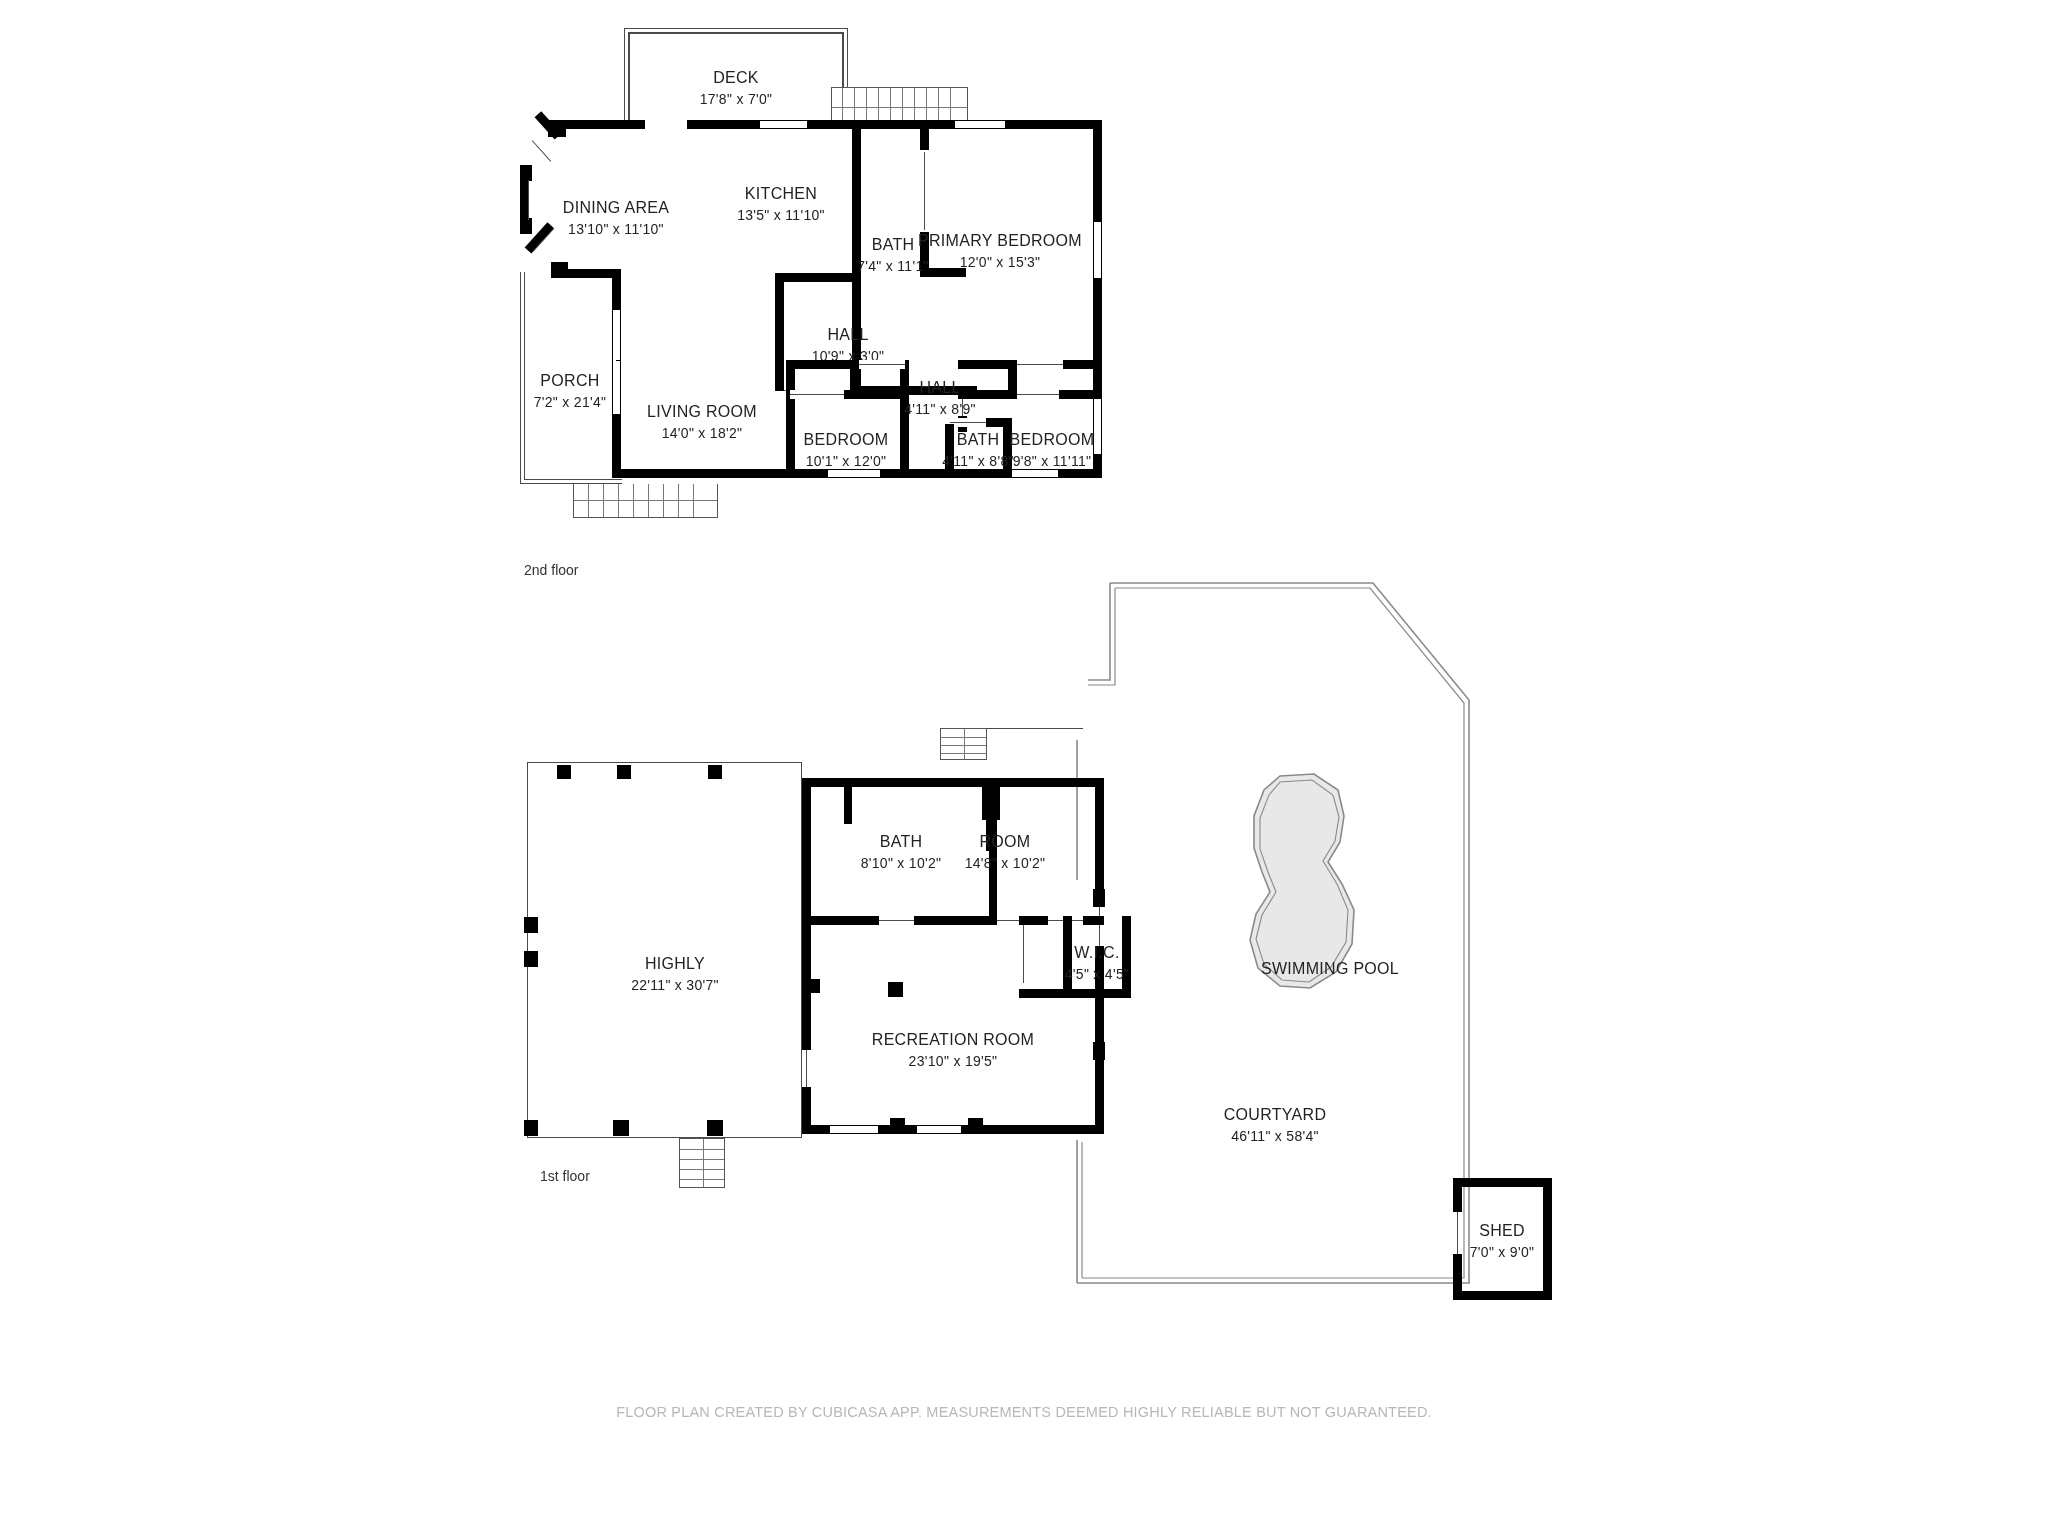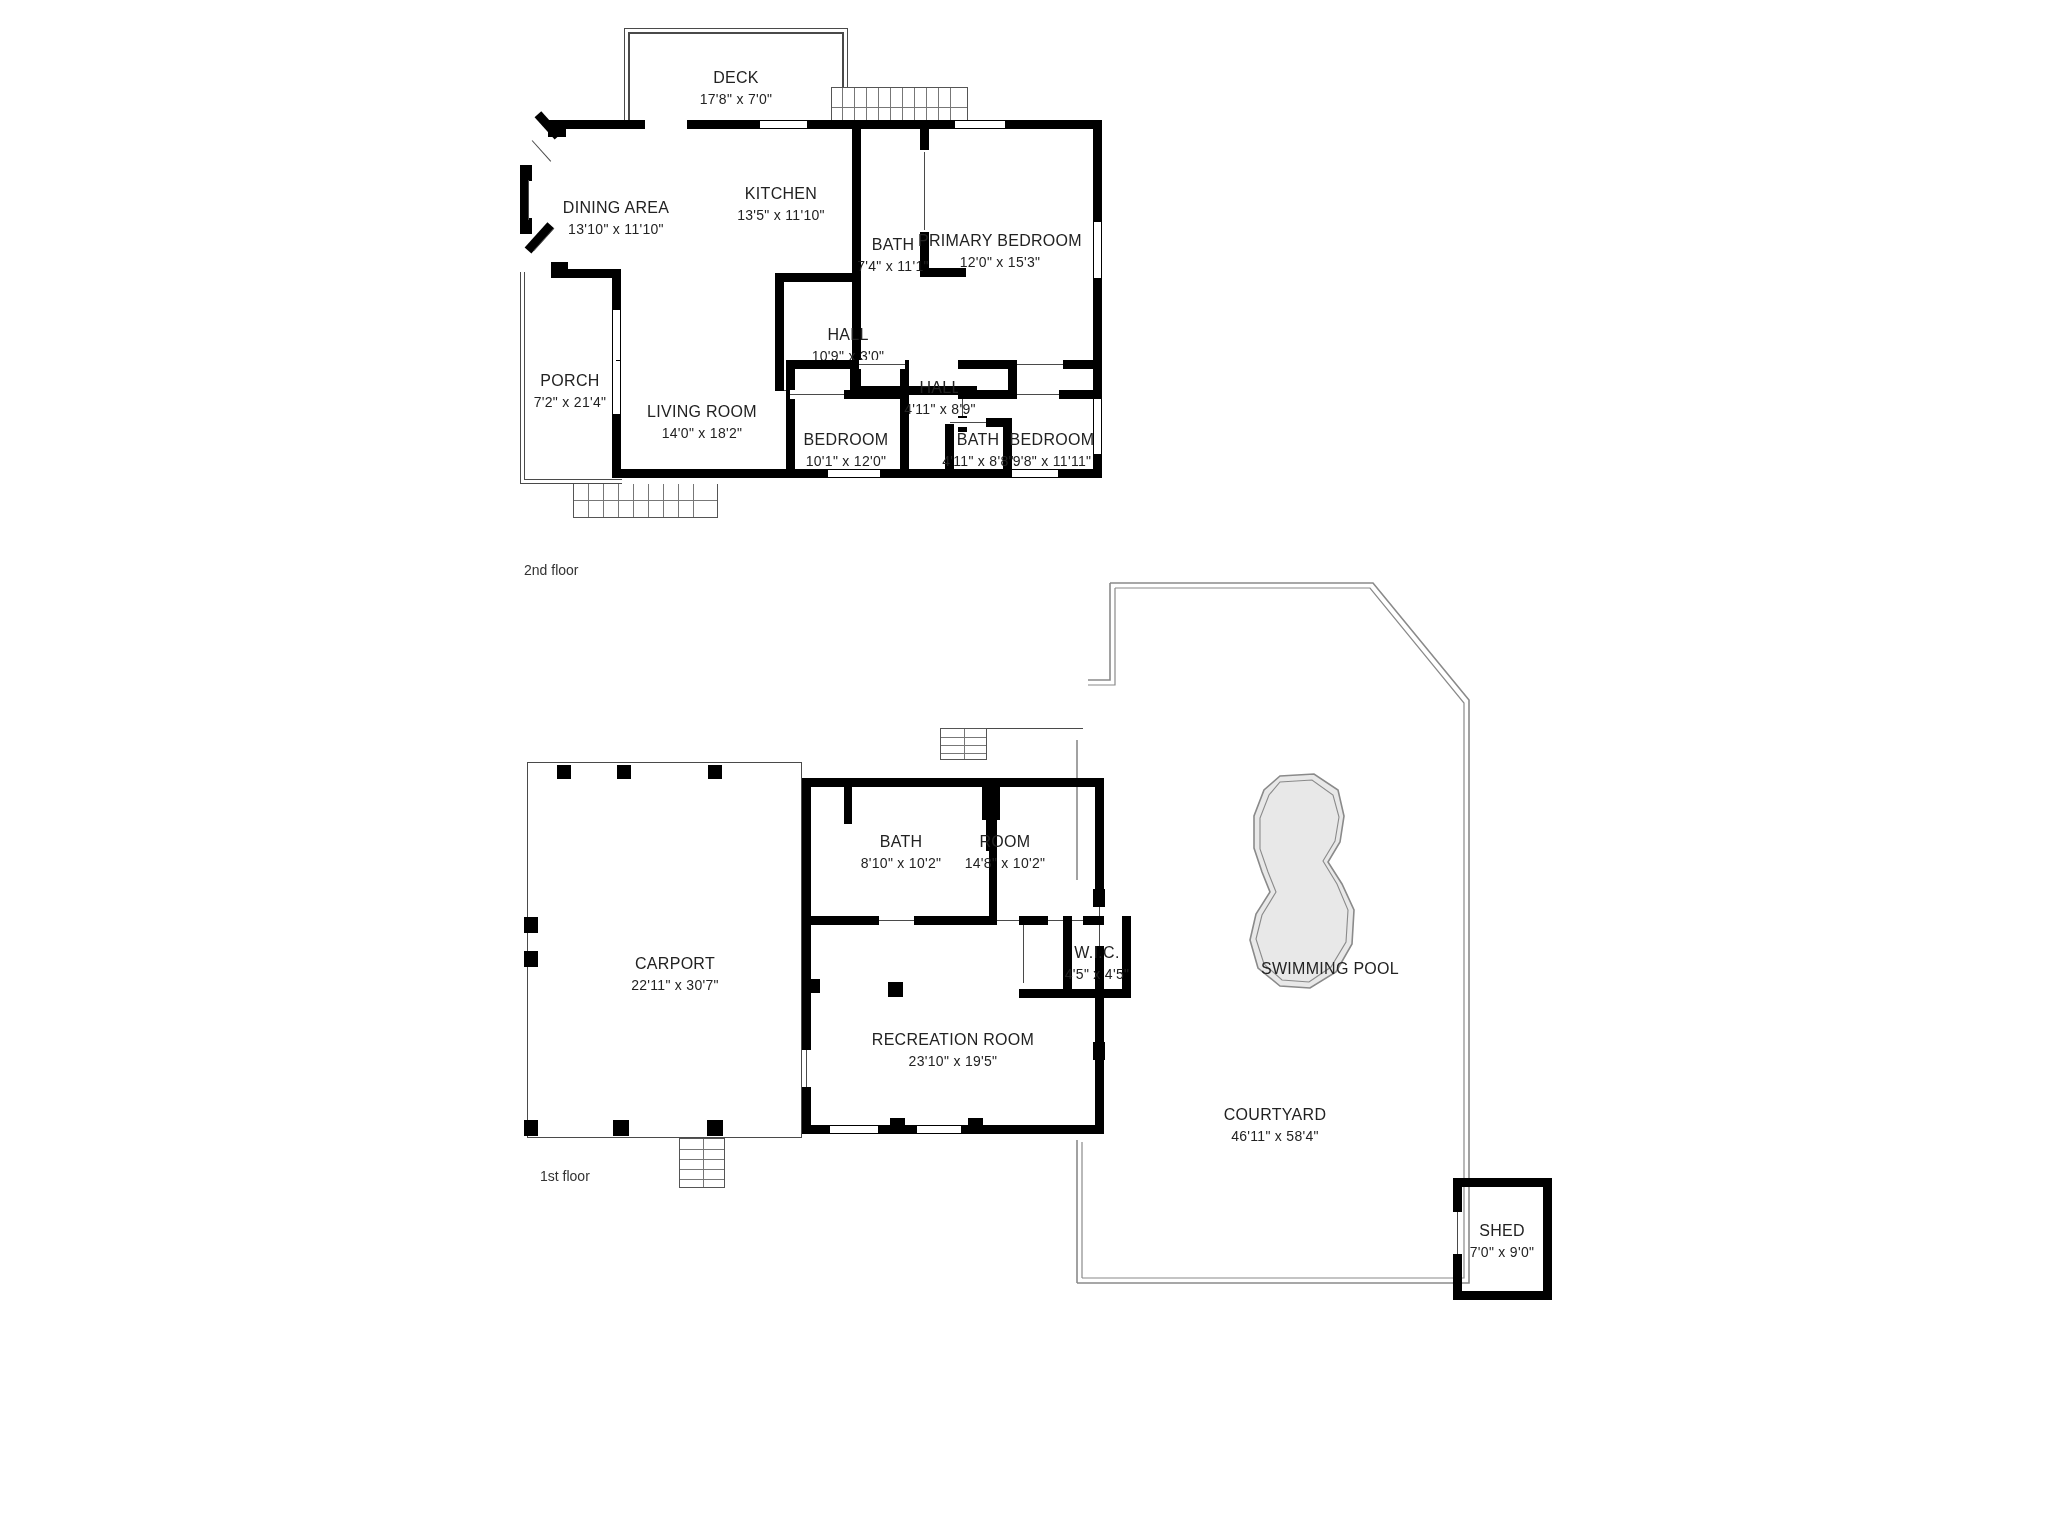--- a/index.html
+++ b/index.html
@@ -345,21 +345,21 @@
     <div class="post" style="left:557px;  top:765px;  width:14px; height:14px;"></div>
     <div class="post" style="left:617px;  top:765px;  width:14px; height:14px;"></div>
     <div class="post" style="left:708px;  top:765px;  width:14px; height:14px;"></div>
     <div class="post" style="left:524px;  top:917px;  width:14px; height:16px;"></div>
     <div class="post" style="left:524px;  top:951px;  width:14px; height:16px;"></div>
     <div class="post" style="left:524px;  top:1120px; width:14px; height:16px;"></div>
     <div class="post" style="left:613px;  top:1120px; width:16px; height:16px;"></div>
     <div class="post" style="left:707px;  top:1120px; width:16px; height:16px;"></div>
 
     <div class="room-label" style="left:675px; top:952px;">
-      <span class="nm">CARPORT</span>
+      <span class="nm">HIGHLY</span>
       <span class="dim">22'11" x 30'7"</span>
     </div>
 
     <div class="stairs" style="left:679px; top:1138px; width:46px; height:50px;">
       <div class="tread" style="left:0; top:10px;  width:46px; height:1px;"></div>
       <div class="tread" style="left:0; top:20px;  width:46px; height:1px;"></div>
       <div class="tread" style="left:0; top:30px;  width:46px; height:1px;"></div>
       <div class="tread" style="left:0; top:40px;  width:46px; height:1px;"></div>
       <div class="spine" style="left:23px; top:0; width:1px; height:50px;"></div>
     </div>
@@ -431,15 +431,16 @@
       <div class="tread" style="left:0; top:16px; width:47px; height:1px;"></div>
       <div class="tread" style="left:0; top:24px; width:47px; height:1px;"></div>
       <div class="spine" style="left:23px; top:0; width:1px; height:32px;"></div>
     </div>
     <div class="thinline" style="left:987px; top:728px; width:96px; height:1.4px;"></div>
 
     <div class="floor-tag" style="left:540px; top:1168px;">1st floor</div>
   </div>
 
   <div id="footer" style="top:1378px;">
+    <div class="t4">FLOOR PLAN CREATED BY CUBICASA APP. MEASUREMENTS DEEMED HIGHLY RELIABLE BUT NOT GUARANTEED.</div>
   </div>
 
 </div>
 
 </body></html>

